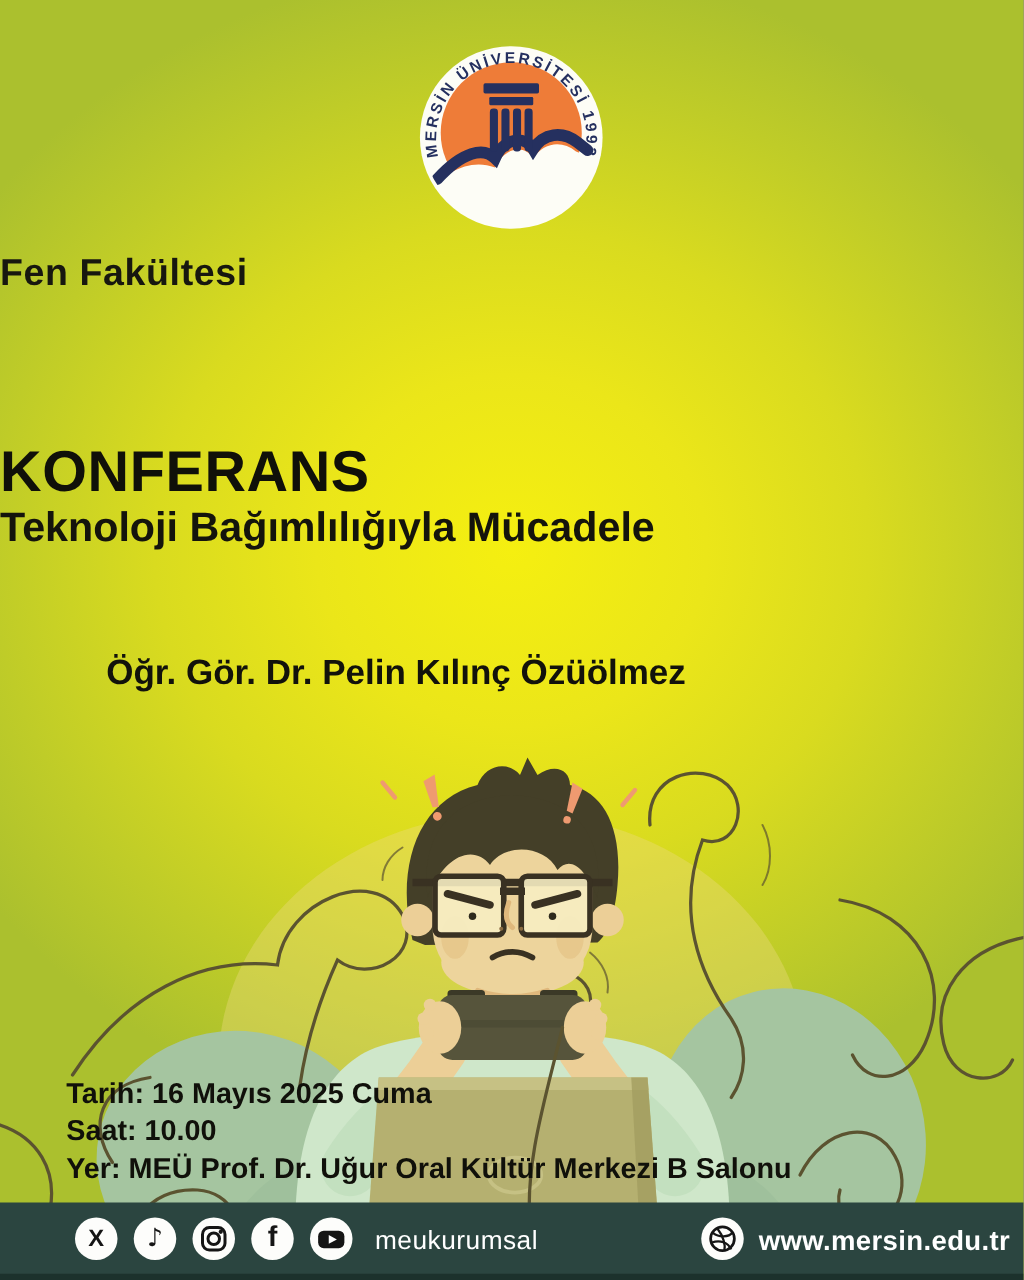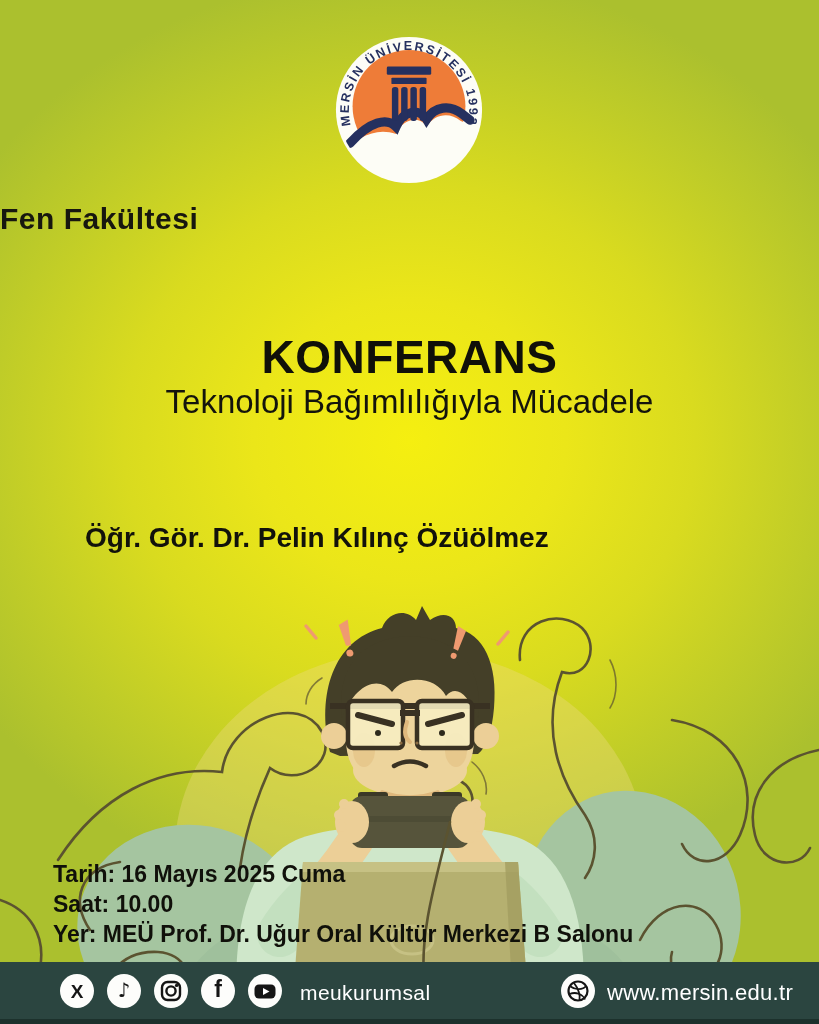--- a/index.html
+++ b/index.html
@@ -12,23 +12,23 @@
       radial-gradient(ellipse 520px 470px at 50% 43%,
         #f5ef10 0%, #ebe619 30%, #d9db1f 55%, #bfcc28 80%, #abc02e 100%);
   }
   
   .logo{position:absolute;left:335px;top:36px;width:148px;height:148px;}
   
   .faculty{
     position:absolute;top:202px;left:0;width:100%;
     text-align:left;font-size:30px;font-weight:600;color:#17170f;letter-spacing:.5px;
   }
-  .titleblock{position:absolute;top:332px;left:0;width:100%;text-align:center;color:#101009;}
+  .titleblock{position:absolute;top:352px;left:0;width:100%;color:#101009;}
   .title{font-size:46px;font-weight:800;letter-spacing:.5px;line-height:50px;}
-  .subtitle{font-size:33px;font-weight:400;line-height:40px;color:#14140c;}
+  .subtitle{font-size:33px;font-weight:700;line-height:40px;color:#14140c;}
   .speakerblock{position:absolute;top:521px;left:53px;width:745px;color:#12120b;z-index:2;margin-left:32px;}
   .speaker{font-size:28px;font-weight:700;line-height:34px;margin-bottom:3px;}
   .talk{font-size:28px;font-weight:400;line-height:35px;}
   .details{position:absolute;left:53px;top:859px;z-index:2;color:#10100a;}
   .details .line{font-size:23px;font-weight:700;line-height:30px;}
   
   .illustration{position:absolute;left:0;top:600px;width:819px;height:424px;z-index:1;}
   
   .footer{
     position:absolute;left:0;bottom:0;width:819px;height:62px;
@@ -43,21 +43,21 @@
   .glyph-x{font-size:19px;font-weight:800;color:#151515;line-height:1;}
   .glyph-note{font-family:"DejaVu Sans", sans-serif;font-size:20px;font-weight:700;color:#151515;line-height:1;margin-top:-2px;}
   .glyph-f{font-family:"Liberation Sans", sans-serif;font-size:23px;font-weight:800;color:#151515;line-height:1;margin-top:-3px;}
   .footer-handle{
     position:absolute;left:300px;top:50%;transform:translateY(-50%);
     color:#ffffff;font-size:21px;font-weight:400;letter-spacing:.4px;
   }
   .footer-globe{position:absolute;left:561px;top:12px;}
   .footer-site{
     position:absolute;left:607px;top:50%;transform:translateY(-50%);
-    color:#ffffff;font-size:22px;font-weight:400;letter-spacing:.3px;
+    color:#ffffff;font-size:22px;font-weight:700;letter-spacing:.3px;
   }
 </style>
 </head>
 <body>
 
 <div class="poster">
 
   <svg class="logo" viewBox="0 0 160 160">
     <defs>
       <clipPath id="logoClip">

